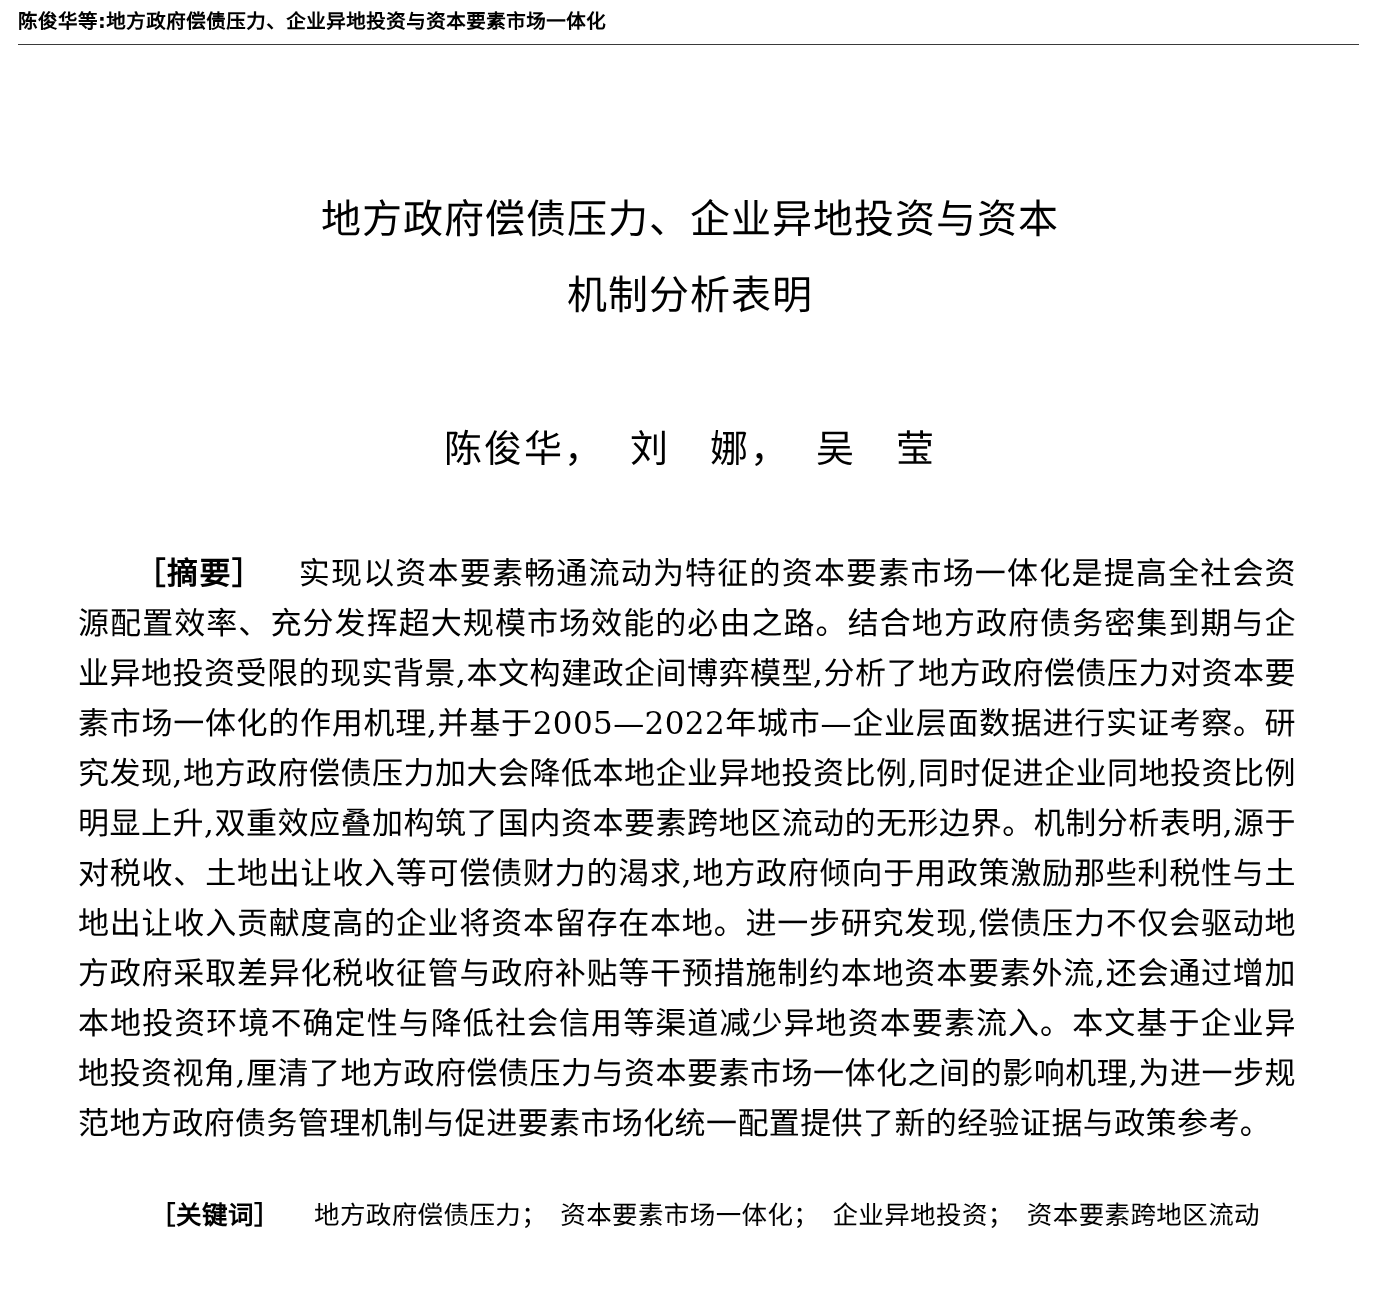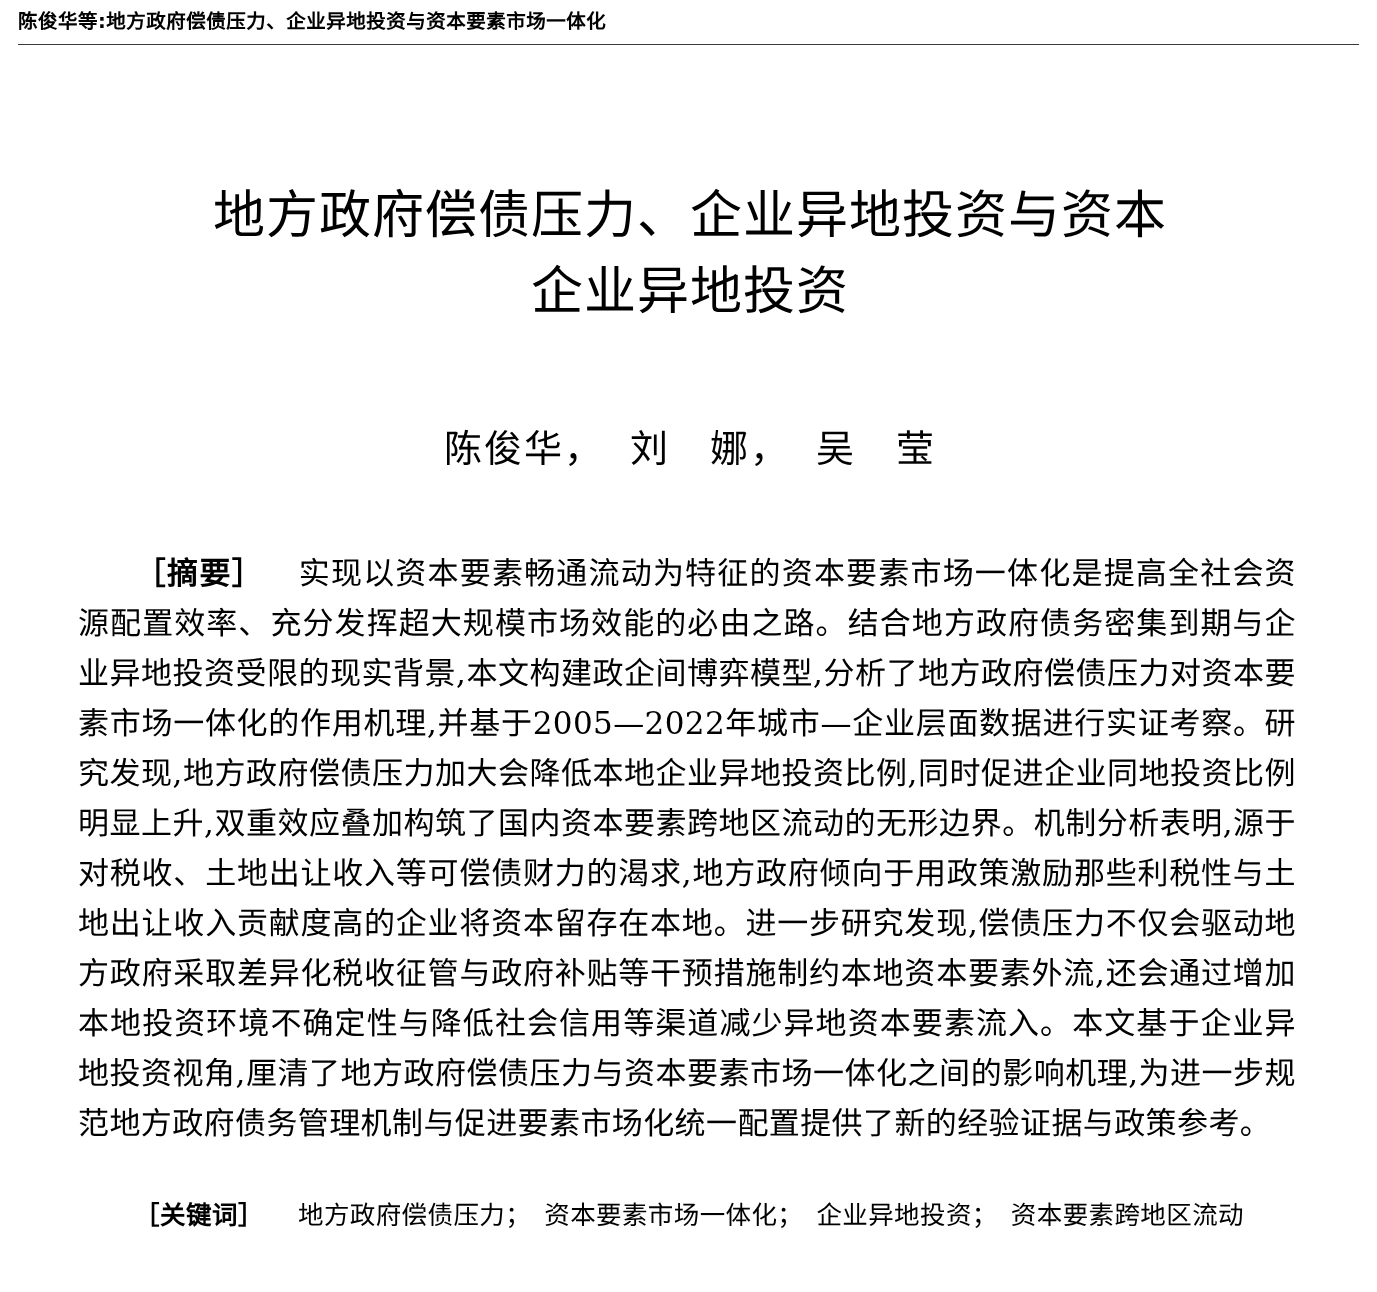--- a/index.html
+++ b/index.html
@@ -48,22 +48,22 @@
 
   
   .title-block {
     position: absolute;
     top: 182px;
     left: 110px;
     width: 1160px;
     text-align: center;
   }
   .title-line {
-    font-family: Liberation Mono, monospace;
-    font-size: 52px;
+    font-family: Liberation Serif, serif;
+    font-size: 40px;
     line-height: 76px;
     letter-spacing: 1px;
     font-weight: normal;
   }
 
   
   .authors {
     position: absolute;
     top: 425px;
     left: 110px;
@@ -91,41 +91,41 @@
     font-weight: bold;
     letter-spacing: 0.5px;
   }
   .abs-indent { display: inline-block; width: 56px; }
   .after-label { display: inline-block; width: 34px; }
 
   
   .keywords {
     position: absolute;
     top: 1190px;
-    left: 78px;
+    left: 94px;
     width: 1218px;
     font-size: 25.5px;
     line-height: 50px;
     text-align: justify;
     letter-spacing: 0.4px;
   }
 </style>
 </head>
 <body>
 
 <div class="page">
 
   <div class="running-head">
     <div class="running-head-text">陈俊华等:地方政府偿债压力、企业异地投资与资本要素市场一体化</div>
   </div>
   <div class="running-rule"></div>
 
   <div class="title-block">
     <div class="title-line">地方政府偿债压力、企业异地投资与资本</div>
-    <div class="title-line">企业异地投资</div>
+    <div class="title-line">机制分析表明</div>
   </div>
 
   <div class="authors">
     <span>陈俊华</span><span>，</span><span class="author-gap"></span><span>刘　娜</span><span>，</span><span class="author-gap"></span><span>吴　莹</span>
   </div>
 
   <div class="abstract">
     <span class="abs-indent"></span><span class="label-bracket">［摘要］</span><span class="after-label"></span><span>实现以资本要素畅通流动为特征的资本要素市场一体化是提高全社会资源配置效率、充分发挥超大规模市场效能的必由之路。结合地方政府债务密集到期与企业异地投资受限的现实背景,本文构建政企间博弈模型,分析了地方政府偿债压力对资本要素市场一体化的作用机理,并基于2005—2022年城市—企业层面数据进行实证考察。研究发现,地方政府偿债压力加大会降低本地企业异地投资比例,同时促进企业同地投资比例明显上升,双重效应叠加构筑了国内资本要素跨地区流动的无形边界。机制分析表明,源于对税收、土地出让收入等可偿债财力的渴求,地方政府倾向于用政策激励那些利税性与土地出让收入贡献度高的企业将资本留存在本地。进一步研究发现,偿债压力不仅会驱动地方政府采取差异化税收征管与政府补贴等干预措施制约本地资本要素外流,还会通过增加本地投资环境不确定性与降低社会信用等渠道减少异地资本要素流入。本文基于企业异地投资视角,厘清了地方政府偿债压力与资本要素市场一体化之间的影响机理,为进一步规范地方政府债务管理机制与促进要素市场化统一配置提供了新的经验证据与政策参考。</span>
   </div>
 

